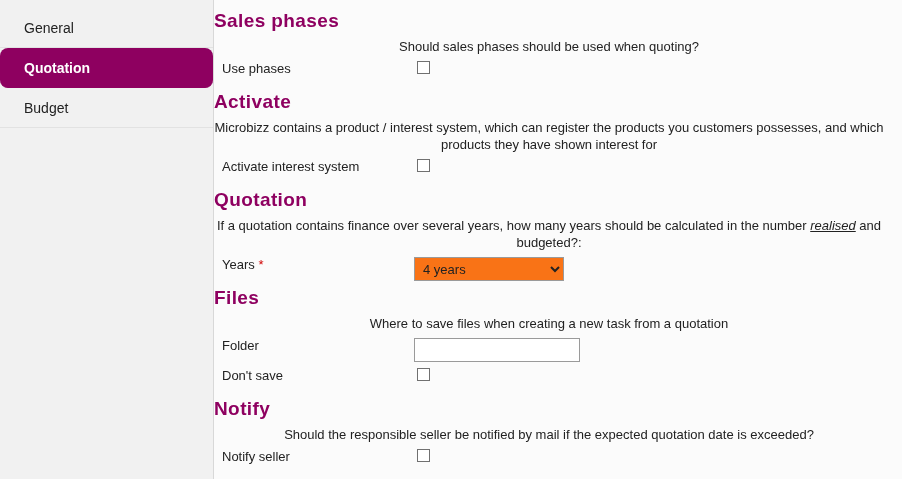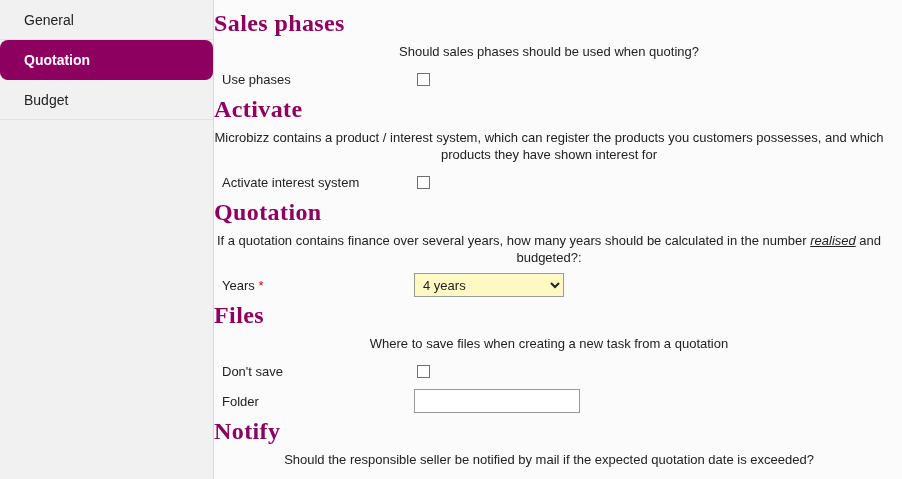--- a/index.html
+++ b/index.html
@@ -22,21 +22,21 @@
     display: flex;
     background: #fbfbfb;
   }
 
   
   .sidebar {
     width: 214px;
     min-width: 214px;
     background: #f1f1f1;
     border-right: 1px solid #d8d8d8;
-    padding-top: 0;
+    padding-top: 8px;
     box-sizing: border-box;
   }
   .side-item {
     height: 40px;
     display: flex;
     align-items: center;
     padding-left: 24px;
     font-size: 14px;
     color: #222222;
     box-sizing: border-box;
@@ -55,44 +55,44 @@
   
   .content {
     flex: 1;
     background: #fbfbfb;
     padding: 8px 18px 0 0;
     box-sizing: border-box;
     overflow: hidden;
   }
   .section-title {
     color: #8e0060;
-    font-size: 24px;
+    font-size: 19px;
     font-weight: bold;
     letter-spacing: 0.4px;
     margin: 4px 0 6px 0;
-    font-family: Liberation Serif, serif;
+    font-family: Liberation Sans, sans-serif;
   }
   .section-title.tight {
     margin-top: 2px;
   }
   .desc {
     font-size: 13px;
     color: #222222;
     line-height: 17px;
     margin: 0 0 6px 0;
     max-width: 670px;
     text-align: center;
   }
   .desc em {
     font-style: italic;
     text-decoration: underline;
   }
   .field-row {
     display: flex;
-    align-items: center;
+    align-items: flex-start;
     min-height: 26px;
     margin: 2px 0 4px 0;
   }
   .field-label {
     width: 200px;
     min-width: 200px;
     padding-left: 8px;
     font-size: 13px;
     color: #222222;
     box-sizing: border-box;
@@ -110,21 +110,21 @@
     display: inline-block;
     margin-left: 3px;
   }
   select.ctl {
     width: 150px;
     height: 24px;
     font-family: "Liberation Sans", sans-serif;
     font-size: 13px;
     padding: 2px 4px;
     border: 1px solid #9a9a9a;
-    background: #fef9c3;
+    background: #f97316;
     color: #222222;
     box-sizing: border-box;
   }
   input.ctl {
     width: 166px;
     height: 24px;
     font-family: "Liberation Sans", sans-serif;
     font-size: 13px;
     padding: 2px 5px;
     border: 1px solid #9a9a9a;
@@ -171,26 +171,26 @@
     <div class="field-row">
       <div class="field-label"><span>Years</span> <span class="req">*</span></div>
       <select class="ctl">
         <option selected="">4 years</option>
       </select>
     </div>
 
     <div class="section-title">Files</div>
     <p class="desc">Where to save files when creating a new task from a quotation</p>
     <div class="field-row">
+      <div class="field-label">Folder</div>
+      <input class="ctl" type="text" value="" style="">
+    </div>
+    <div class="field-row">
       <div class="field-label">Don't save</div>
       <span class="cb"></span>
-    </div>
-    <div class="field-row">
-      <div class="field-label">Folder</div>
-      <input class="ctl" type="text" value="" style="">
     </div>
 
     <div class="section-title">Notify</div>
     <p class="desc">Should the responsible seller be notified by mail if the expected quotation date is exceeded?</p>
     <div class="field-row">
       <div class="field-label">Notify seller</div>
       <span class="cb"></span>
     </div>
 
   </div>

